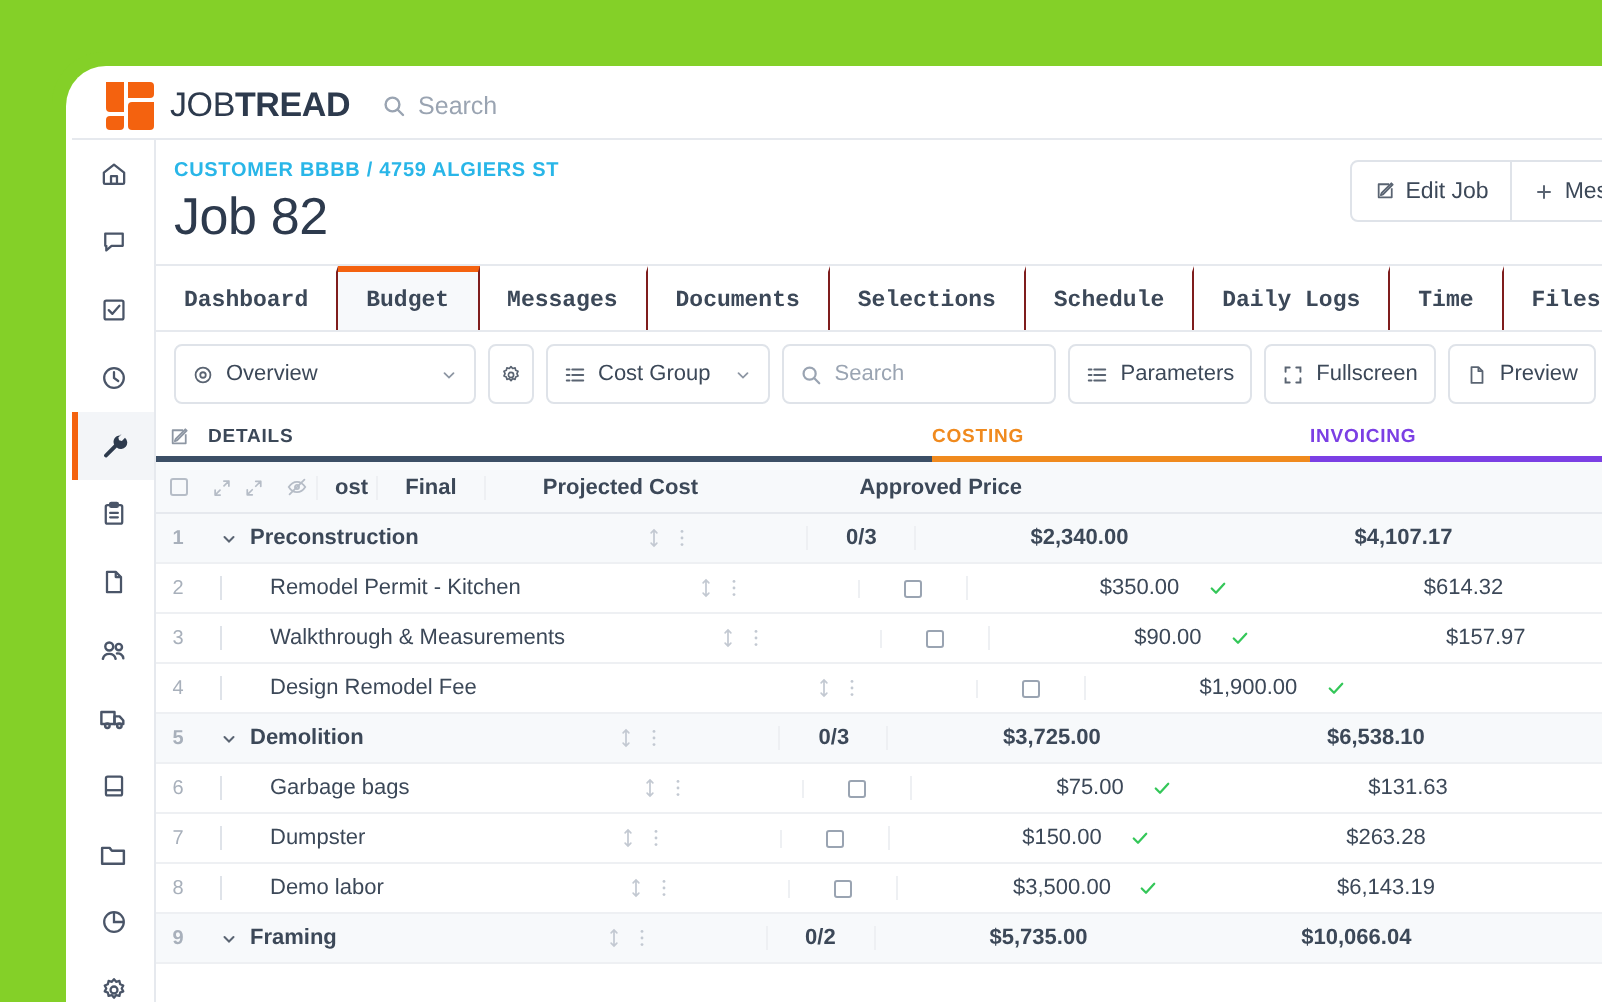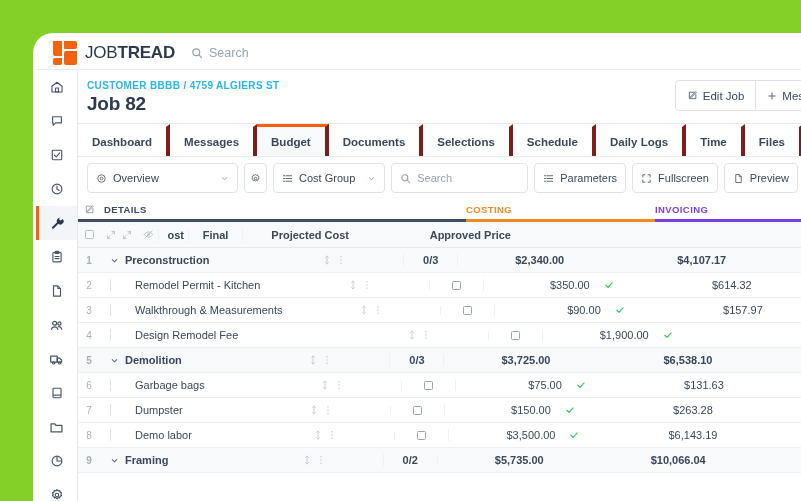--- a/index.html
+++ b/index.html
@@ -92,41 +92,42 @@
   
   .job-head {
     display: flex; align-items: flex-start;
     padding: 10px 0 8px 9px;
     position: relative;
   }
   .crumb {
     font-size: 10px; font-weight: 700; letter-spacing: .35px;
     color: #29b6e8; text-transform: uppercase;
   }
-  .job-title { font-size: 19px; font-weight: 700; color: #2d3a4d; margin-top: 2px; letter-spacing: -.2px; }
+  .job-title { font-size: 26px; font-weight: 400; color: #2d3a4d; margin-top: 2px; letter-spacing: -.2px; }
   .head-actions { margin-left: auto; display: flex; padding-right: 0; }
   .hbtn {
     height: 31px; padding: 0 11px;
     display: flex; align-items: center; gap: 5px;
     border: 1px solid #dfe3e9; background: #fff;
     font-size: 11.5px; color: #3c4858;
     margin-left: -1px;
   }
   .hbtn:first-child { border-radius: 4px 0 0 4px; }
   .hbtn:last-child  { border-radius: 0 4px 4px 0; }
 
   
   .tabs { display: flex; border-top: 1px solid #e6e9ee; border-bottom: 1px solid #e6e9ee; background: #fff; }
   .tab {
     padding: 0 14px; height: 32px;
     display: flex; align-items: center;
     font-size: 11.5px; font-weight: 700; color: #3c4858;
-    border-right: 4px solid #7f1d1d;
+    border-right: 1px solid #7f1d1d;
     border-top: 3px solid transparent;
     white-space: nowrap;
+    font-family: Liberation Mono, monospace;
   }
   .tab.active { border-top-color: #f4620f; background: #f7f9fb; }
 
   
   .toolbar { display: flex; align-items: center; gap: 6px; padding: 6px 0 6px 9px; background:#fff; }
   .tb {
     height: 30px; border: 1px solid #dfe3e9; border-radius: 4px; background: #fff;
     display: flex; align-items: center; gap: 6px;
     padding: 0 8px; font-size: 11px; color: #3c4858; white-space: nowrap;
   }
@@ -358,22 +359,22 @@
                 <path d="M8 3.2v9.6M3.2 8h9.6"></path>
               </svg>
                 </span>
             <span>Message</span>
           </div>
         </div>
       </div>
 
       <div class="tabs">
         <div class="tab">Dashboard</div>
+        <div class="tab active">Budget</div>
         <div class="tab">Messages</div>
-        <div class="tab active">Budget</div>
         <div class="tab">Documents</div>
         <div class="tab">Selections</div>
         <div class="tab">Schedule</div>
         <div class="tab">Daily Logs</div>
         <div class="tab">Time</div>
         <div class="tab">Files</div>
         <div class="tab">Reports</div>
       </div>
 
       <div class="toolbar">

